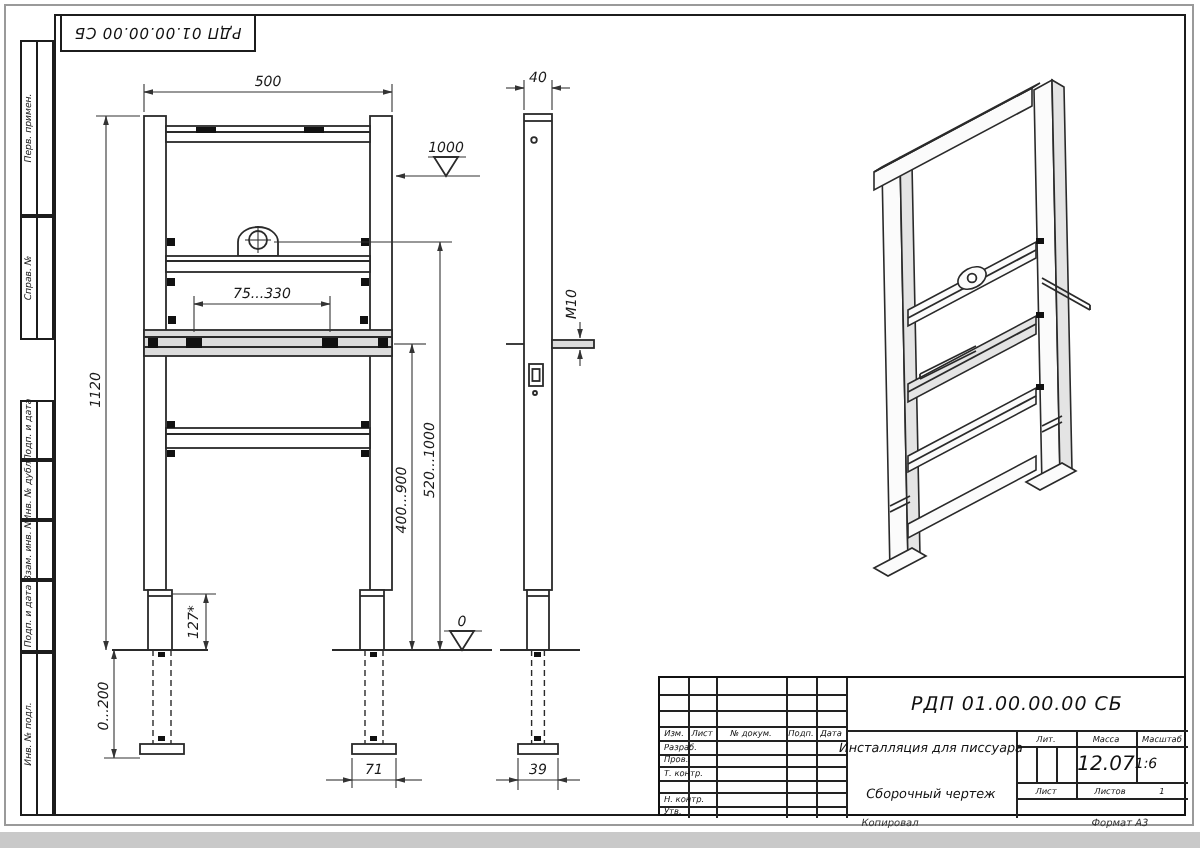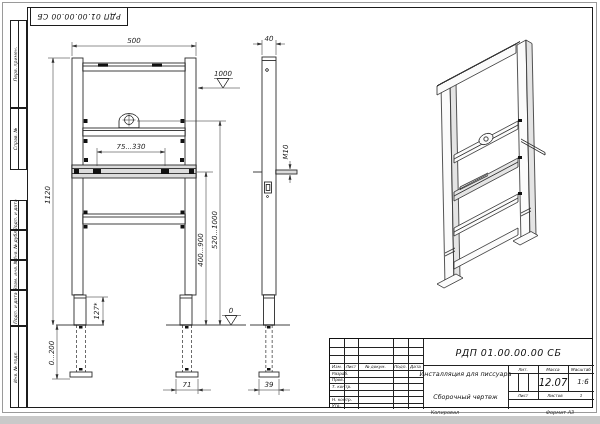--- a/index.html
+++ b/index.html
@@ -326,21 +326,21 @@
       <div class="txt lft" style="left:0;top:31px;width:28px;height:6.5px">Разраб.</div>
       <div class="txt lft" style="left:0;top:37.5px;width:28px;height:6.5px">Пров.</div>
       <div class="txt lft" style="left:0;top:44px;width:28px;height:6.5px">Т. контр.</div>
       <div class="txt lft" style="left:0;top:50.5px;width:28px;height:6.5px"></div>
       <div class="txt lft" style="left:0;top:57px;width:28px;height:6.5px">Н. контр.</div>
       <div class="txt lft" style="left:0;top:63.5px;width:28px;height:6.5px">Утв.</div>
       <div class="txt" style="left:178px;top:26px;width:30px;height:8px">Лит.</div>
       <div class="txt" style="left:208px;top:26px;width:30px;height:8px">Масса</div>
       <div class="txt" style="left:238px;top:26px;width:26px;height:8px">Масштаб</div>
       <div class="txt" style="left:208px;top:34px;width:30px;height:18px;font-size:10px">12.07</div>
-      <div class="txt" style="left:240px;top:34px;width:26px;height:18px;font-size:7px">1:6</div>
+      <div class="txt" style="left:230px;top:34px;width:26px;height:18px;font-size:7px">1:6</div>
       <div class="txt" style="left:178px;top:52px;width:30px;height:8px">Лист</div>
       <div class="txt" style="left:210px;top:52px;width:30px;height:8px">Листов</div>
       <div class="txt" style="left:244px;top:52px;width:14px;height:8px">1</div>
     </div>
 
     <div class="below" style="left:410px;top:409px;width:70px">Копировал</div>
     <div class="below" style="left:530px;top:409px;width:60px">Формат А3</div>
   </div>
 </div>
 

